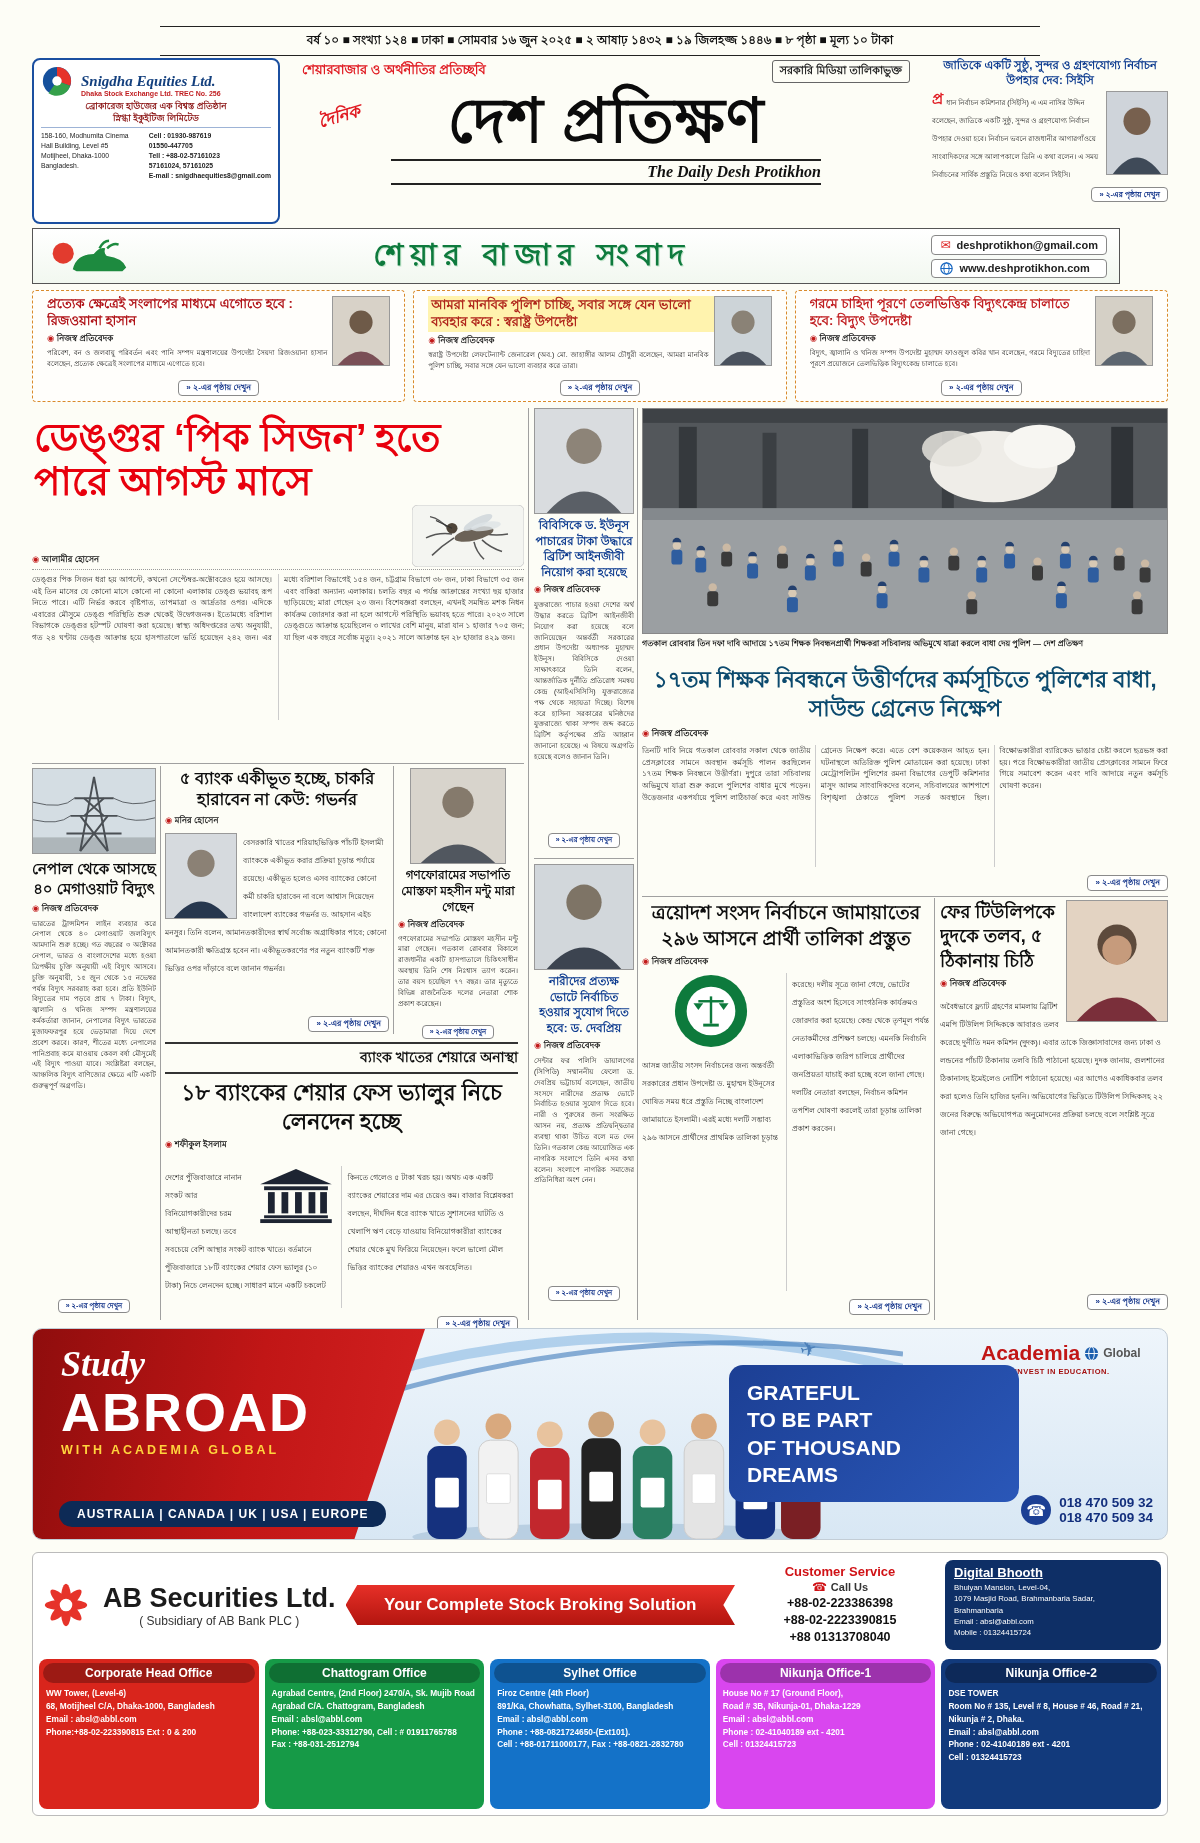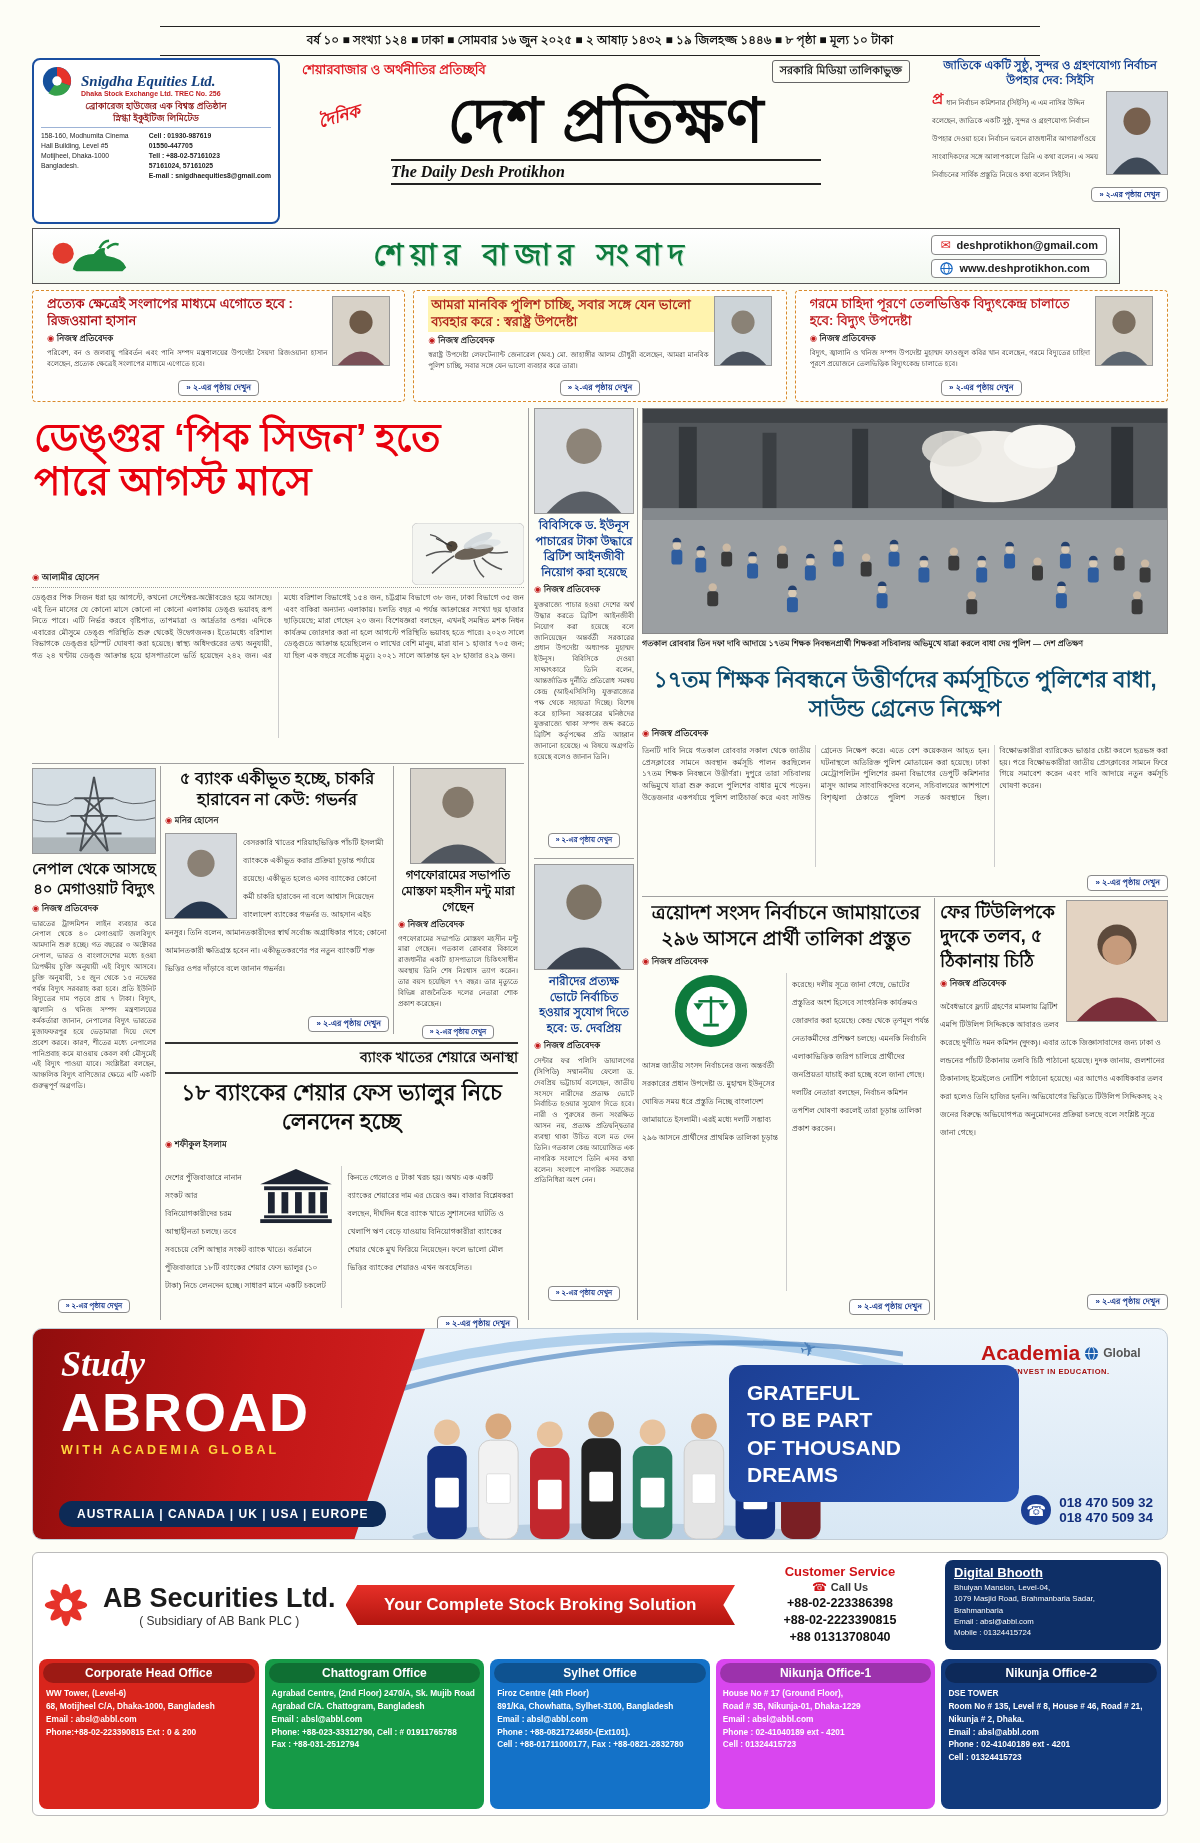--- a/index.html
+++ b/index.html
@@ -64,21 +64,21 @@
 
   <div class="abs" style="left:292px;top:58px;width:628px;height:166px">
     <div style="display:flex;justify-content:space-between;align-items:flex-start;padding:2px 10px">
       <span style="color:#e01b22;font-weight:800;font-size:13px">শেয়ারবাজার ও অর্থনীতির প্রতিচ্ছবি</span>
       <span style="font-size:11px;font-weight:bold;color:#222;border:1px solid #666;border-radius:3px;padding:1px 7px">সরকারি মিডিয়া তালিকাভুক্ত</span>
     </div>
     <div style="position:relative;text-align:center;margin-top:2px">
       <span class="abs serif-i" style="left:26px;top:16px;transform:rotate(-16deg);color:#e01b22;font-weight:bold;font-size:17px">দৈনিক</span>
       <div style="font-size:62px;font-weight:800;color:#0b0b0b;line-height:1.1;letter-spacing:1px">দেশ প্রতিক্ষণ</div>
     </div>
-    <div class="serif-i" style="width:430px;margin:4px auto 0;border-top:2px solid #222;border-bottom:2px solid #222;padding:2px 0;text-align:left;font-size:16px;font-weight:bold;color:#111">The Daily Desh Protikhon</div>
+    <div class="serif-i" style="width:430px;margin:4px auto 0;border-top:2px solid #222;border-bottom:2px solid #222;padding:2px 0;text-align:right;font-size:16px;font-weight:bold;color:#111">The Daily Desh Protikhon</div>
   </div>
 
   <div class="abs" style="left:932px;top:58px;width:236px;height:166px">
     <div class="hl-blue" style="font-size:11.5px;font-weight:800;line-height:1.3;text-align:center">জাতিকে একটি সুষ্ঠু, সুন্দর ও গ্রহণযোগ্য নির্বাচন উপহার দেব: সিইসি</div>
     <div style="display:flex;gap:5px;margin-top:3px">
       <div style="flex:1">
         <span style="float:left;color:#e01b22;font-weight:900;font-size:15px;margin-right:3px;line-height:1">প্র</span>
         <span class="body-sm" style="font-size:7px">ধান নির্বাচন কমিশনার (সিইসি) এ এম নাসির উদ্দিন বলেছেন, জাতিকে একটি সুষ্ঠু, সুন্দর ও গ্রহণযোগ্য নির্বাচন উপহার দেওয়া হবে। নির্বাচন ভবনে রাজধানীর আগারগাঁওয়ে সাংবাদিকদের সঙ্গে আলাপকালে তিনি এ কথা বলেন। এ সময় নির্বাচনের সার্বিক প্রস্তুতি নিয়েও কথা বলেন সিইসি।</span>
       </div>
       <span class="portrait" style="width:62px;height:84px;flex:none">
@@ -172,21 +172,21 @@
     <div class="divider" style="left:496px;top:0;width:1px;height:912px"></div>
     <div class="divider" style="left:605px;top:0;width:1px;height:912px"></div>
     <div class="divider" style="left:0;top:355px;width:492px;height:1px"></div>
     <div class="divider" style="left:128px;top:358px;width:1px;height:554px"></div>
     <div class="divider" style="left:361px;top:358px;width:1px;height:268px"></div>
     <div class="divider" style="left:610px;top:488px;width:526px;height:1px"></div>
     <div class="divider" style="left:902px;top:490px;width:1px;height:422px"></div>
     <div class="divider" style="left:502px;top:450px;width:100px;height:1px"></div>
 
     <div class="abs" style="left:0;top:0;width:492px;height:352px">
-      <div style="font-size:39px;font-weight:800;color:#e8000d;line-height:1.14;margin:8px 2px 18px">ডেঙ্গুর ‘পিক সিজন’ হতে পারে আগস্ট মাসে</div>
+      <div style="font-size:39px;font-weight:800;color:#e8000d;line-height:1.14;margin:8px 2px 0">ডেঙ্গুর ‘পিক সিজন’ হতে পারে আগস্ট মাসে</div>
       <div style="display:flex;align-items:flex-end;gap:8px;border-bottom:1px dotted #999;padding-bottom:2px">
         <span class="byline" style="flex:1">আলামীর হোসেন</span>
         <span class="figure" style="width:112px;height:62px;flex:none">
           <svg viewBox="0 0 112 64" preserveAspectRatio="none">
               <rect width="112" height="64" rx="6" fill="#f4f5f1" stroke="#ccc"></rect>
               <g stroke="#555" stroke-width="1.5" fill="none">
                 <path d="M38 26 q-10 -12 -20 -14 M40 30 q-14 -2 -26 4 M42 34 q-12 8 -22 18 M62 38 q2 10 10 18 M70 36 q8 8 20 12 M74 30 q10 2 22 0"></path>
               </g>
               <ellipse cx="62" cy="30" rx="20" ry="6.5" fill="#6b6257" transform="rotate(-14 62 30)"></ellipse>
               <circle cx="40" cy="24" r="5.5" fill="#4e4439"></circle>

